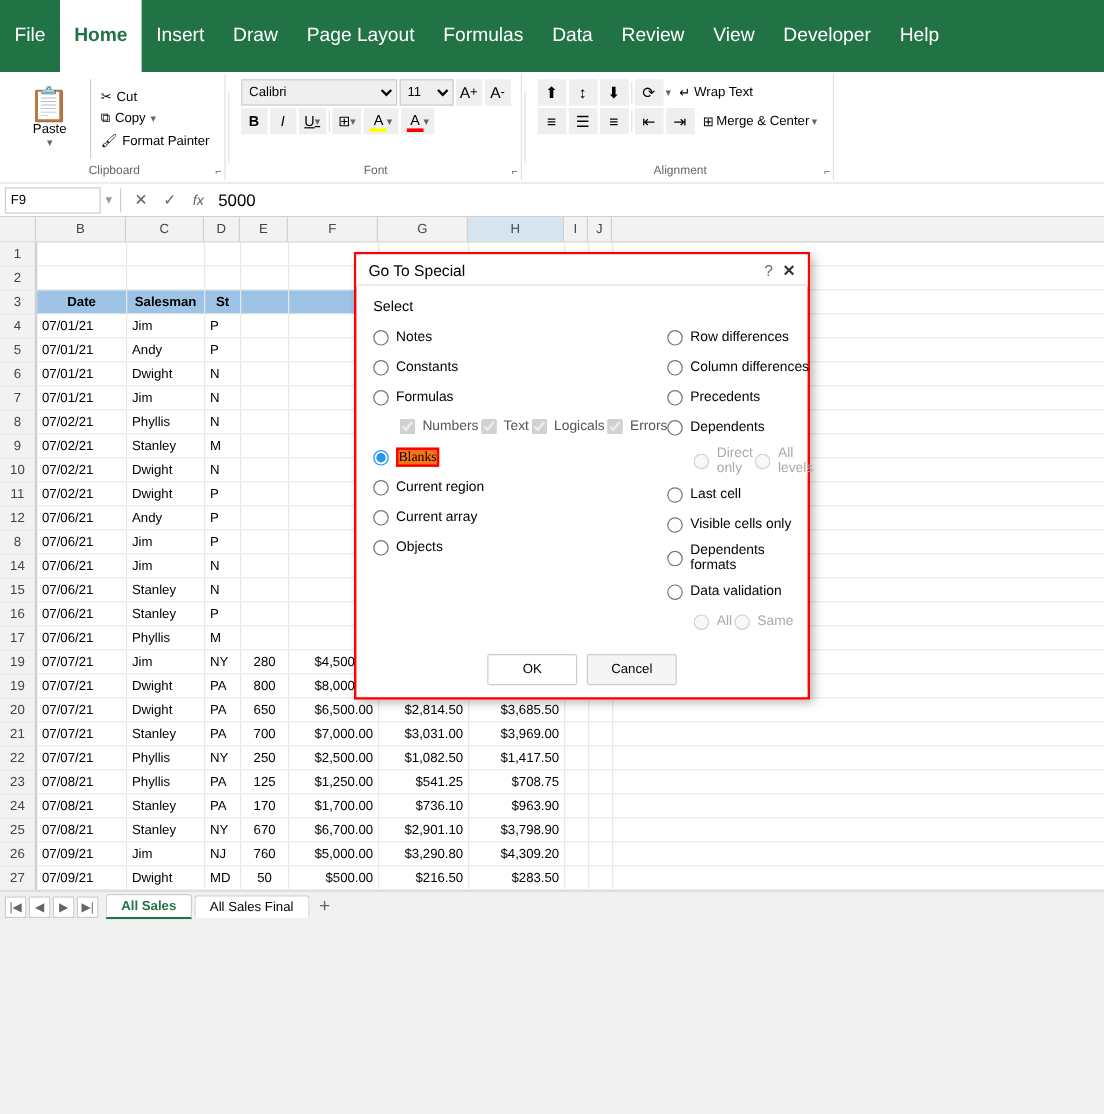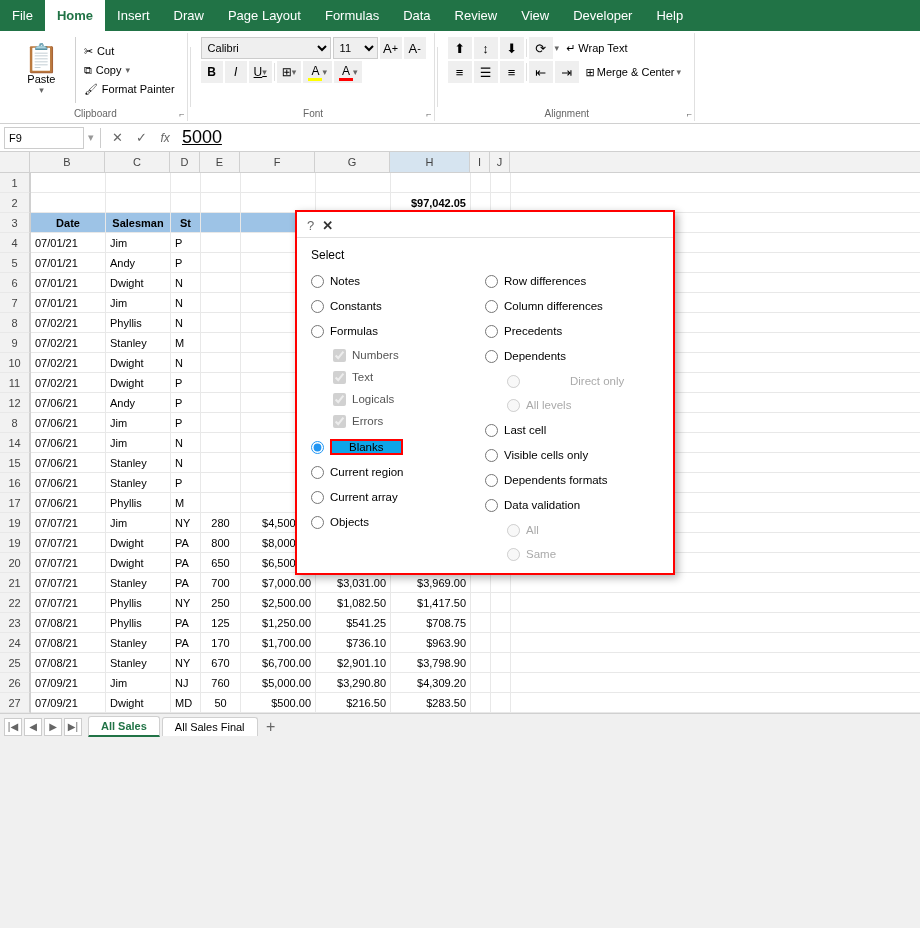--- a/index.html
+++ b/index.html
@@ -1,21 +1,21 @@
 <!DOCTYPE html>
 <html><head>
   <meta charset="utf-8">
   <style>
     * { box-sizing: border-box; margin: 0; padding: 0; }
     body { font-family: 'Segoe UI', Arial, sans-serif; font-size: 12px; background: #f0f0f0; overflow: hidden; }
 
     
     .ribbon { background: #fff; border-bottom: 1px solid #d0d0d0; }
     .ribbon-tabs { display: flex; background: #217346; }
-    .ribbon-tab { padding: 8px 12px; color: #fff; font-size: 13px; cursor: pointer; }
+    .ribbon-tab { padding: 21px 12px; color: #fff; font-size: 16px; cursor: pointer; }
     .ribbon-tab.active { background: #fff; color: #217346; font-weight: bold; }
     .ribbon-content { display: flex; align-items: stretch; padding: 2px 4px; background: #fff; min-height: 88px; }
     
     .ribbon-group { display: flex; flex-direction: column; align-items: center; border-right: 1px solid #e0e0e0; padding: 4px 8px; position: relative; }
     .ribbon-group-label { font-size: 10px; color: #666; position: absolute; bottom: 2px; left: 0; right: 0; text-align: center; }
     .ribbon-group-icon { position: absolute; bottom: 2px; right: 2px; font-size: 9px; color: #666; cursor: pointer; }
 
     .paste-btn { display: flex; flex-direction: column; align-items: center; padding: 4px 8px; cursor: pointer; min-width: 50px; }
     .paste-icon { font-size: 28px; color: #217346; line-height: 1; }
     
@@ -41,21 +41,21 @@
     .align-btn { height: 22px; width: 24px; border: 1px solid transparent; cursor: pointer; display: flex; align-items: center; justify-content: center; font-size: 13px; }
     .wrap-text-btn { height: 22px; border: 1px solid transparent; cursor: pointer; display: flex; align-items: center; padding: 0 4px; font-size: 11px; gap: 3px; }
     .merge-btn { height: 22px; border: 1px solid transparent; cursor: pointer; display: flex; align-items: center; padding: 0 4px; font-size: 11px; gap: 2px; }
 
     
     .formula-bar { display: flex; align-items: center; background: #fff; border-bottom: 1px solid #d0d0d0; height: 28px; padding: 0 4px; gap: 4px; }
     .cell-ref { border: 1px solid #ccc; height: 22px; width: 80px; padding: 0 4px; font-size: 11px; display: flex; align-items: center; }
     .formula-btns { display: flex; gap: 2px; }
     .formula-btn { width: 22px; height: 22px; border: none; background: transparent; cursor: pointer; font-size: 13px; display: flex; align-items: center; justify-content: center; color: #666; }
     .fx-label { font-style: italic; font-size: 12px; color: #666; padding: 0 4px; }
-    .formula-input { flex: 1; height: 22px; border: none; font-size: 18px; padding: 0 4px; outline: none; text-decoration: underline; }
+    .formula-input { flex: 1; height: 22px; border: none; font-size: 14px; padding: 0 4px; outline: none; }
 
     
     .spreadsheet { display: flex; flex-direction: column; background: #fff; }
     .col-headers { display: flex; background: #f2f2f2; border-bottom: 1px solid #d0d0d0; }
     .col-header { border-right: 1px solid #d0d0d0; text-align: center; font-size: 11px; color: #444; background: #f2f2f2; display: flex; align-items: center; justify-content: center; height: 20px; flex-shrink: 0; }
     
     .sheet-body { display: flex; }
     .row-numbers { display: flex; flex-direction: column; background: #f2f2f2; border-right: 1px solid #d0d0d0; }
     .row-num { height: 20px; width: 30px; display: flex; align-items: center; justify-content: center; font-size: 11px; color: #444; border-bottom: 1px solid #e8e8e8; border-right: 1px solid #d0d0d0; flex-shrink: 0; }
     
@@ -103,24 +103,24 @@
     .radio-item { display: flex; align-items: center; gap: 6px; padding: 2px 0; min-height: 22px; }
     .radio-item input[type="radio"] { margin: 0; cursor: pointer; width: 13px; height: 13px; }
     .radio-item label { font-size: 11.5px; cursor: pointer; color: #000; }
     .radio-item input[type="radio"]:disabled + label { color: #aaa; }
     .radio-item.disabled label { color: #aaa; }
     
     .checkbox-item { display: flex; align-items: center; gap: 6px; padding: 2px 0; min-height: 20px; }
     .checkbox-item input[type="checkbox"] { margin: 0; width: 13px; height: 13px; }
     .checkbox-item label { font-size: 11.5px; color: #555; }
     
-    .sub-options { padding-left: 22px; display: flex; flex-direction: column; gap: 2px; }
-    
-    
-    .blanks-selected { border: 2px solid #ff0000; background: #0ea5e9; padding: 0 17px; }
+    .sub-options { padding-left: 22px; display: flex; flex-direction: row; gap: 2px; }
+    
+    
+    .blanks-selected { border: 2px solid #ff0000; background: #f97316; padding: 0 0; font-family: Liberation Serif, serif; }
     .blanks-radio-selected input[type="radio"] { accent-color: #2196f3; }
 
     
     .dialog-footer { display: flex; justify-content: center; gap: 8px; padding: 8px 14px 10px; }
     .dialog-btn { width: 75px; height: 26px; border: 1px solid #ccc; background: #f5f5f5; cursor: pointer; font-size: 11px; border-radius: 2px; }
     .dialog-btn.ok { background: #fff; }
 
     
     .dialog-highlight { border: 2px solid #ff0000 !important; }
 
@@ -631,20 +631,21 @@
     <div class="sheet-nav-btn">▶|</div>
   </div>
   <div class="sheet-tab active">All Sales</div>
   <div class="sheet-tab">All Sales Final</div>
   <div class="add-sheet-btn">+</div>
 </div>
 
 <div class="modal-overlay">
   <div class="dialog dialog-highlight">
     <div class="dialog-title-bar">
+      <span class="dialog-title">Go To Special</span>
       <div class="dialog-title-icons">
         <span class="dialog-help">?</span>
         <span class="dialog-close">✕</span>
       </div>
     </div>
 
     <div class="dialog-body">
       <div class="dialog-section-label">Select</div>
 
       <div class="dialog-columns">
@@ -714,21 +715,21 @@
             <input type="radio" name="gospecial" id="r-prec" style="">
             <label for="r-prec">Precedents</label>
           </div>
           <div class="radio-item">
             <input type="radio" name="gospecial" id="r-dep" style="">
             <label for="r-dep">Dependents</label>
           </div>
           <div class="sub-options">
             <div class="radio-item disabled">
               <input type="radio" name="gospecial2" id="r-direct" disabled="" style="">
-              <label for="r-direct" style="color:#aaa;margin-left:44px;">Direct only</label>
+              <label for="r-direct" style="color:#aaa;">Direct only</label>
             </div>
             <div class="radio-item disabled">
               <input type="radio" name="gospecial2" id="r-alllevels" disabled="" style="">
               <label for="r-alllevels" style="color:#aaa;">All levels</label>
             </div>
           </div>
           <div class="radio-item">
             <input type="radio" name="gospecial" id="r-lastcell" style="">
             <label for="r-lastcell">Last cell</label>
           </div>
@@ -751,14 +752,18 @@
             </div>
             <div class="radio-item disabled">
               <input type="radio" name="gospecial3" id="r-samesub" disabled="" style="">
               <label for="r-samesub" style="color:#aaa;">Same</label>
             </div>
           </div>
         </div>
       </div>
     </div>
 
+    <div class="dialog-footer">
+      <button class="dialog-btn ok">OK</button>
+      <button class="dialog-btn">Cancel</button>
+    </div>
   </div>
 </div>
 
 </body></html>

